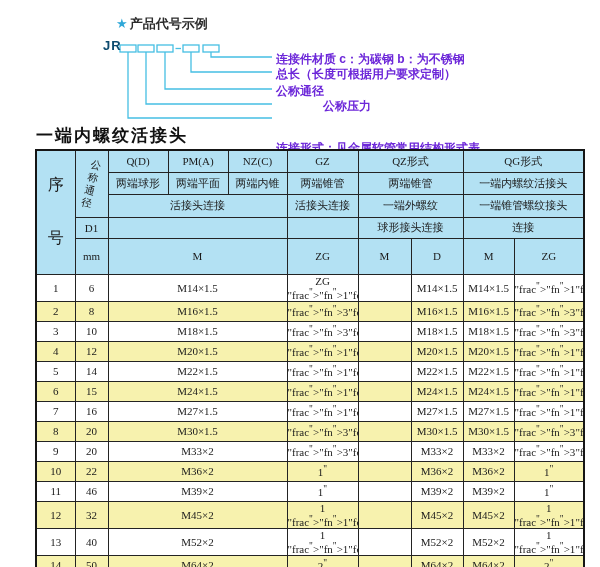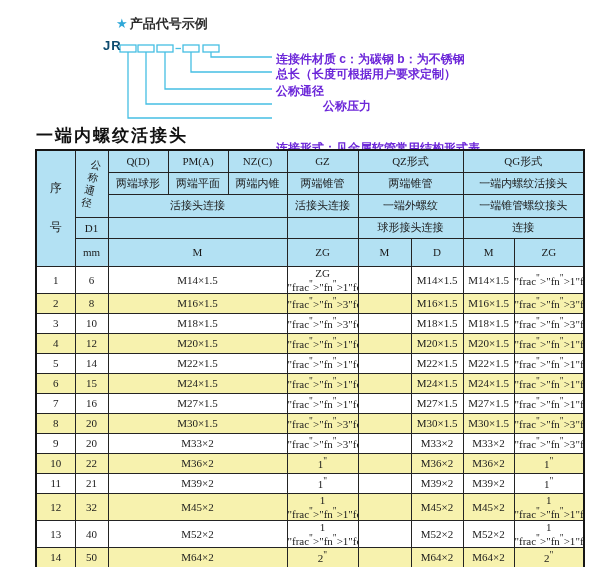--- a/index.html
+++ b/index.html
@@ -21,25 +21,25 @@
 
   
   table.ref{position:absolute;left:35px;top:149px;width:548px;border-collapse:collapse;
             table-layout:fixed;border:2px solid #161616;
             font-family:"Liberation Serif","DejaVu Serif",serif;}
   table.ref th,table.ref td{border:1px solid #232323;text-align:center;vertical-align:middle;
             padding:0;font-size:11px;font-weight:normal;color:#1b1b1b;overflow:hidden;}
   table.ref thead th{background:#b3e1f3;}
   table.ref thead tr.h1{height:22px;} table.ref thead tr.h2{height:22px;}
   table.ref thead tr.h3{height:23px;} table.ref thead tr.h4{height:21px;}
-  table.ref thead tr.h5{height:28px;}
+  table.ref thead tr.h5{height:36px;}
   table.ref tbody tr{height:20px;background:#ffffff;}
   table.ref tbody tr.zebra td{background:#f7f2ae;}
 
-  .vstack{width:1em;margin:0 auto;word-break:break-all;line-height:3.3;font-size:12px;}
+  .vstack{width:1em;margin:0 auto;word-break:break-all;line-height:3.3;font-size:16px;}
   .vstack.slant{line-height:1.25;font-size:10.5px;transform:rotate(14deg);}
   .in{font-size:0.85em;vertical-align:0.45em;}
 </style>
 </head>
 <body>
 
 <div class="page">
 
   <svg class="diagram-svg" width="600" height="132">
     <g stroke="#45bfe3" stroke-width="1.3" fill="none">
@@ -223,21 +223,21 @@
           <td>22</td>
           <td colspan="3">M36×2</td>
           <td>1<span class="in">"</span></td>
           <td></td>
           <td>M36×2</td>
           <td>M36×2</td>
           <td>1<span class="in">"</span></td>
         </tr>
         <tr>
           <td>11</td>
-          <td>21</td>
+          <td>46</td>
           <td colspan="3">M39×2</td>
           <td>1<span class="in">"</span></td>
           <td></td>
           <td>M39×2</td>
           <td>M39×2</td>
           <td>1<span class="in">"</span></td>
         </tr>
         <tr class="zebra">
           <td>12</td>
           <td>32</td>

